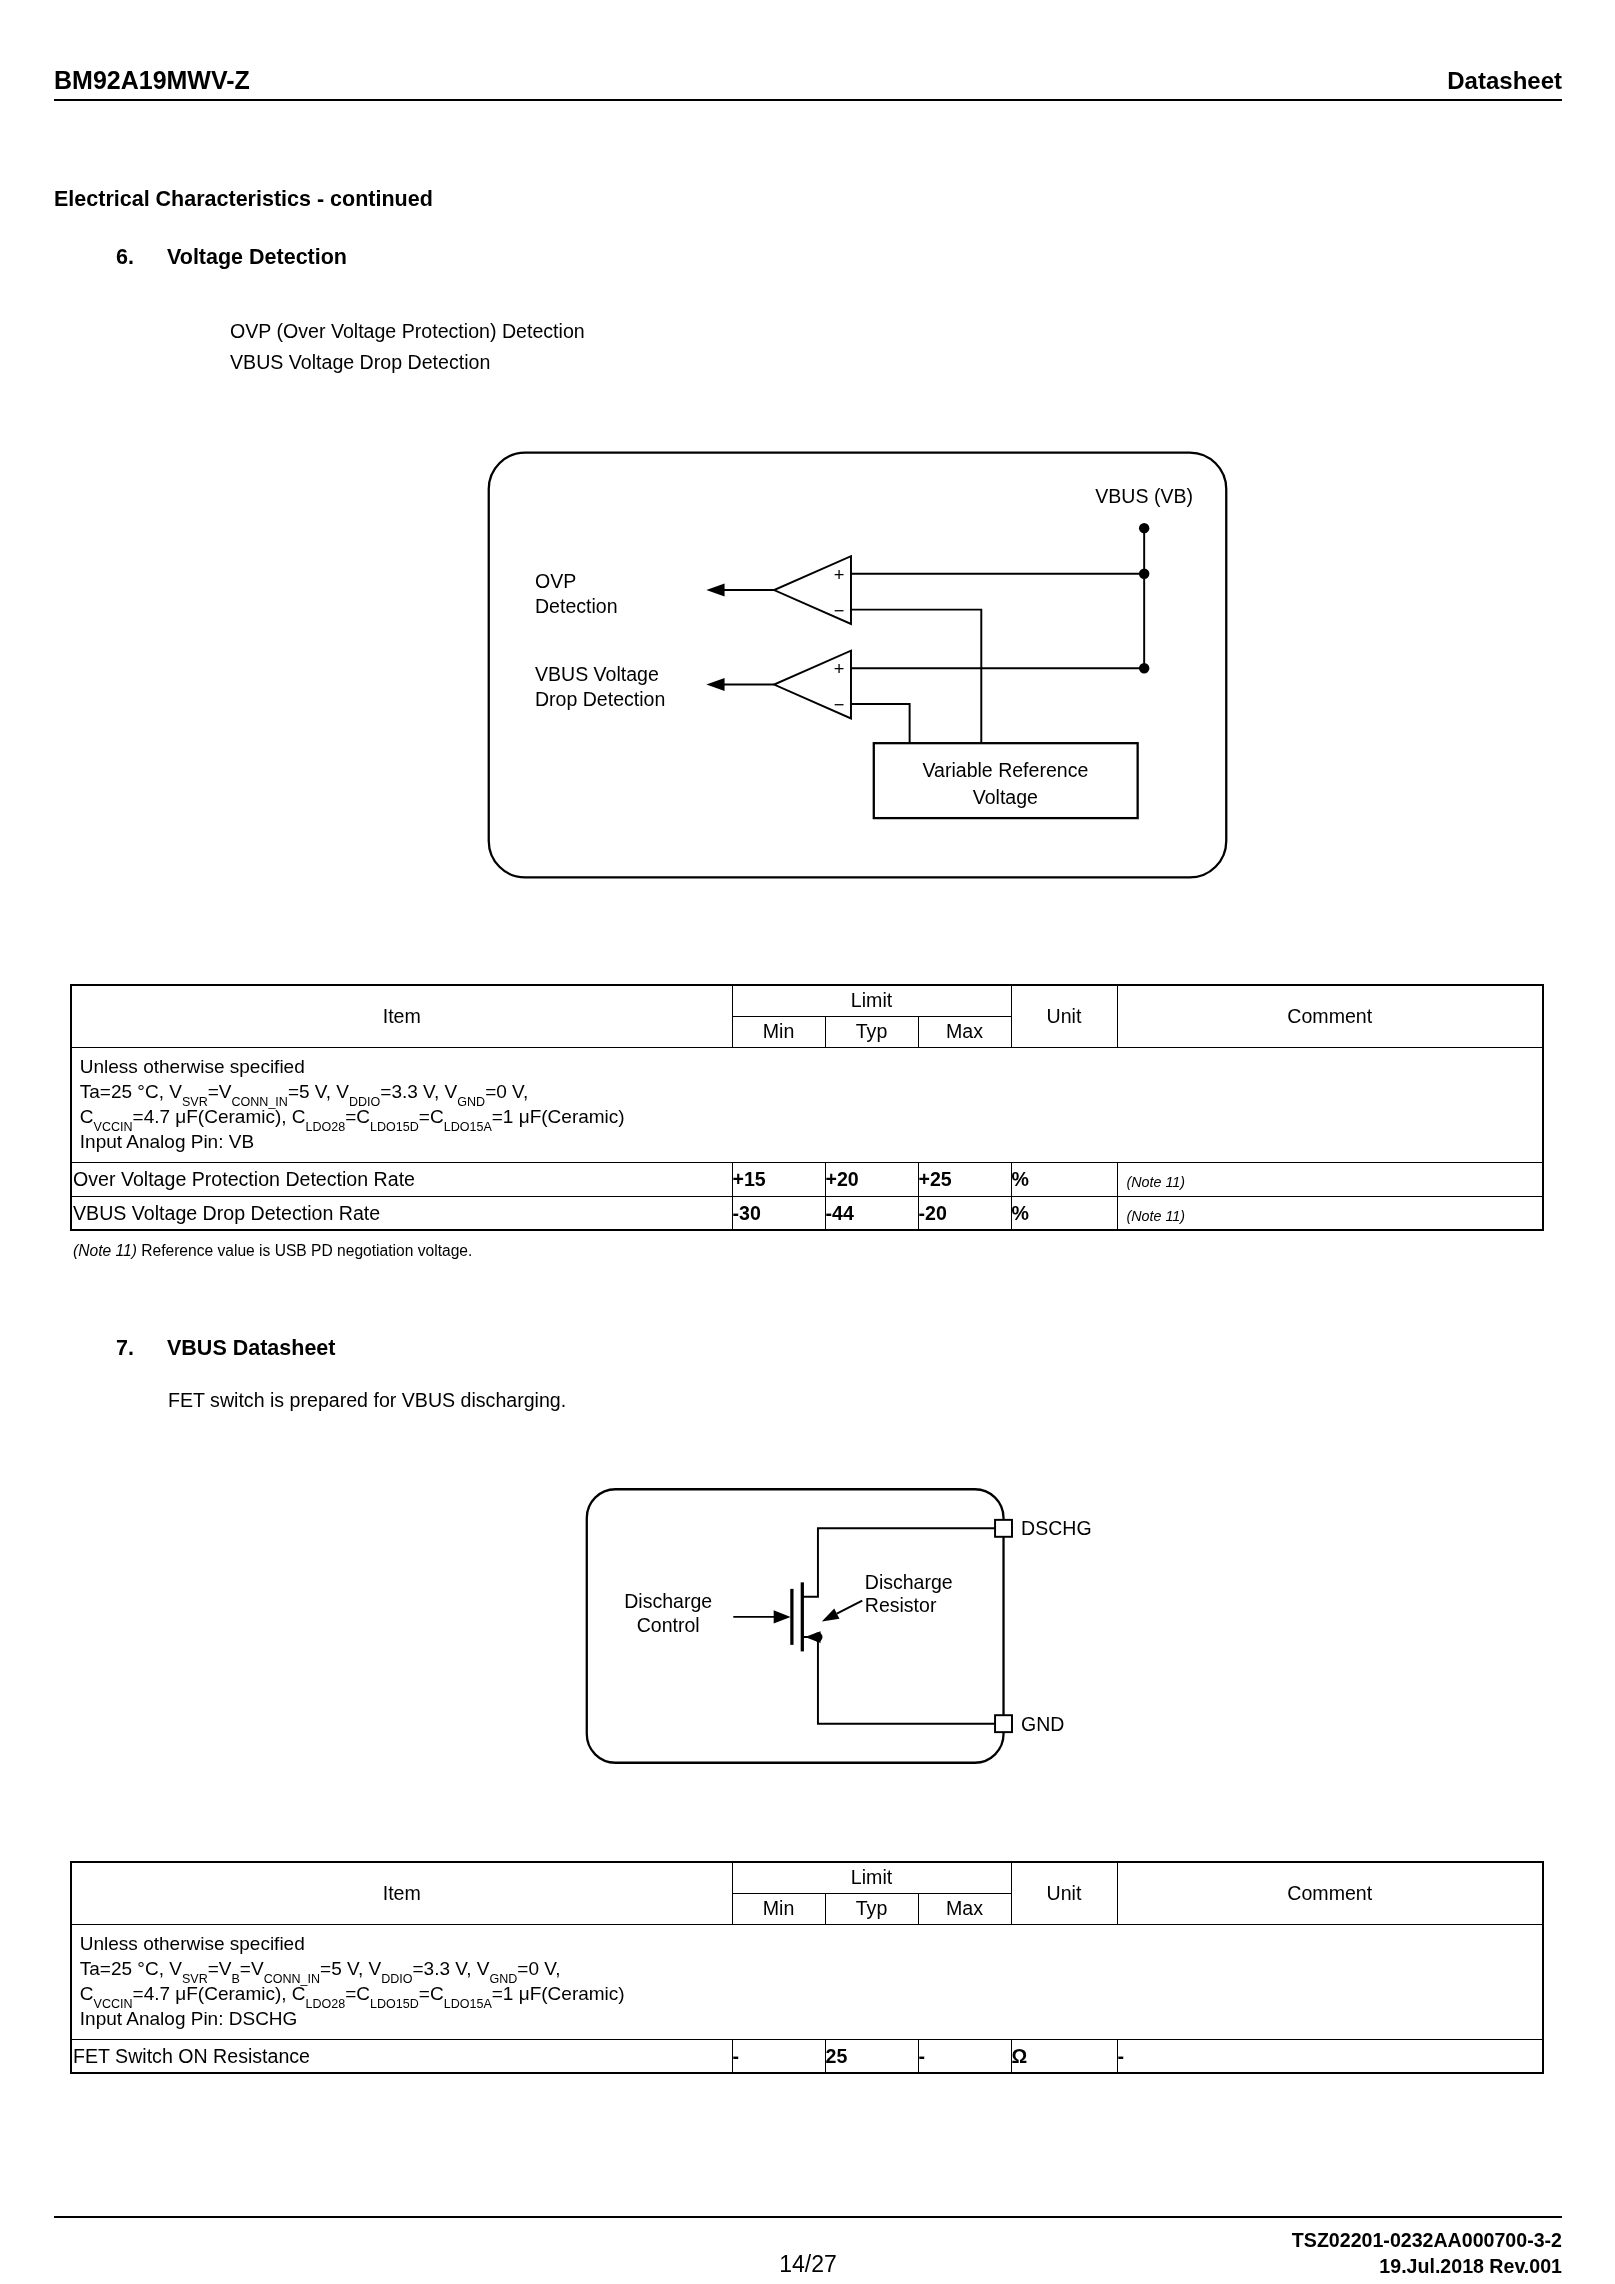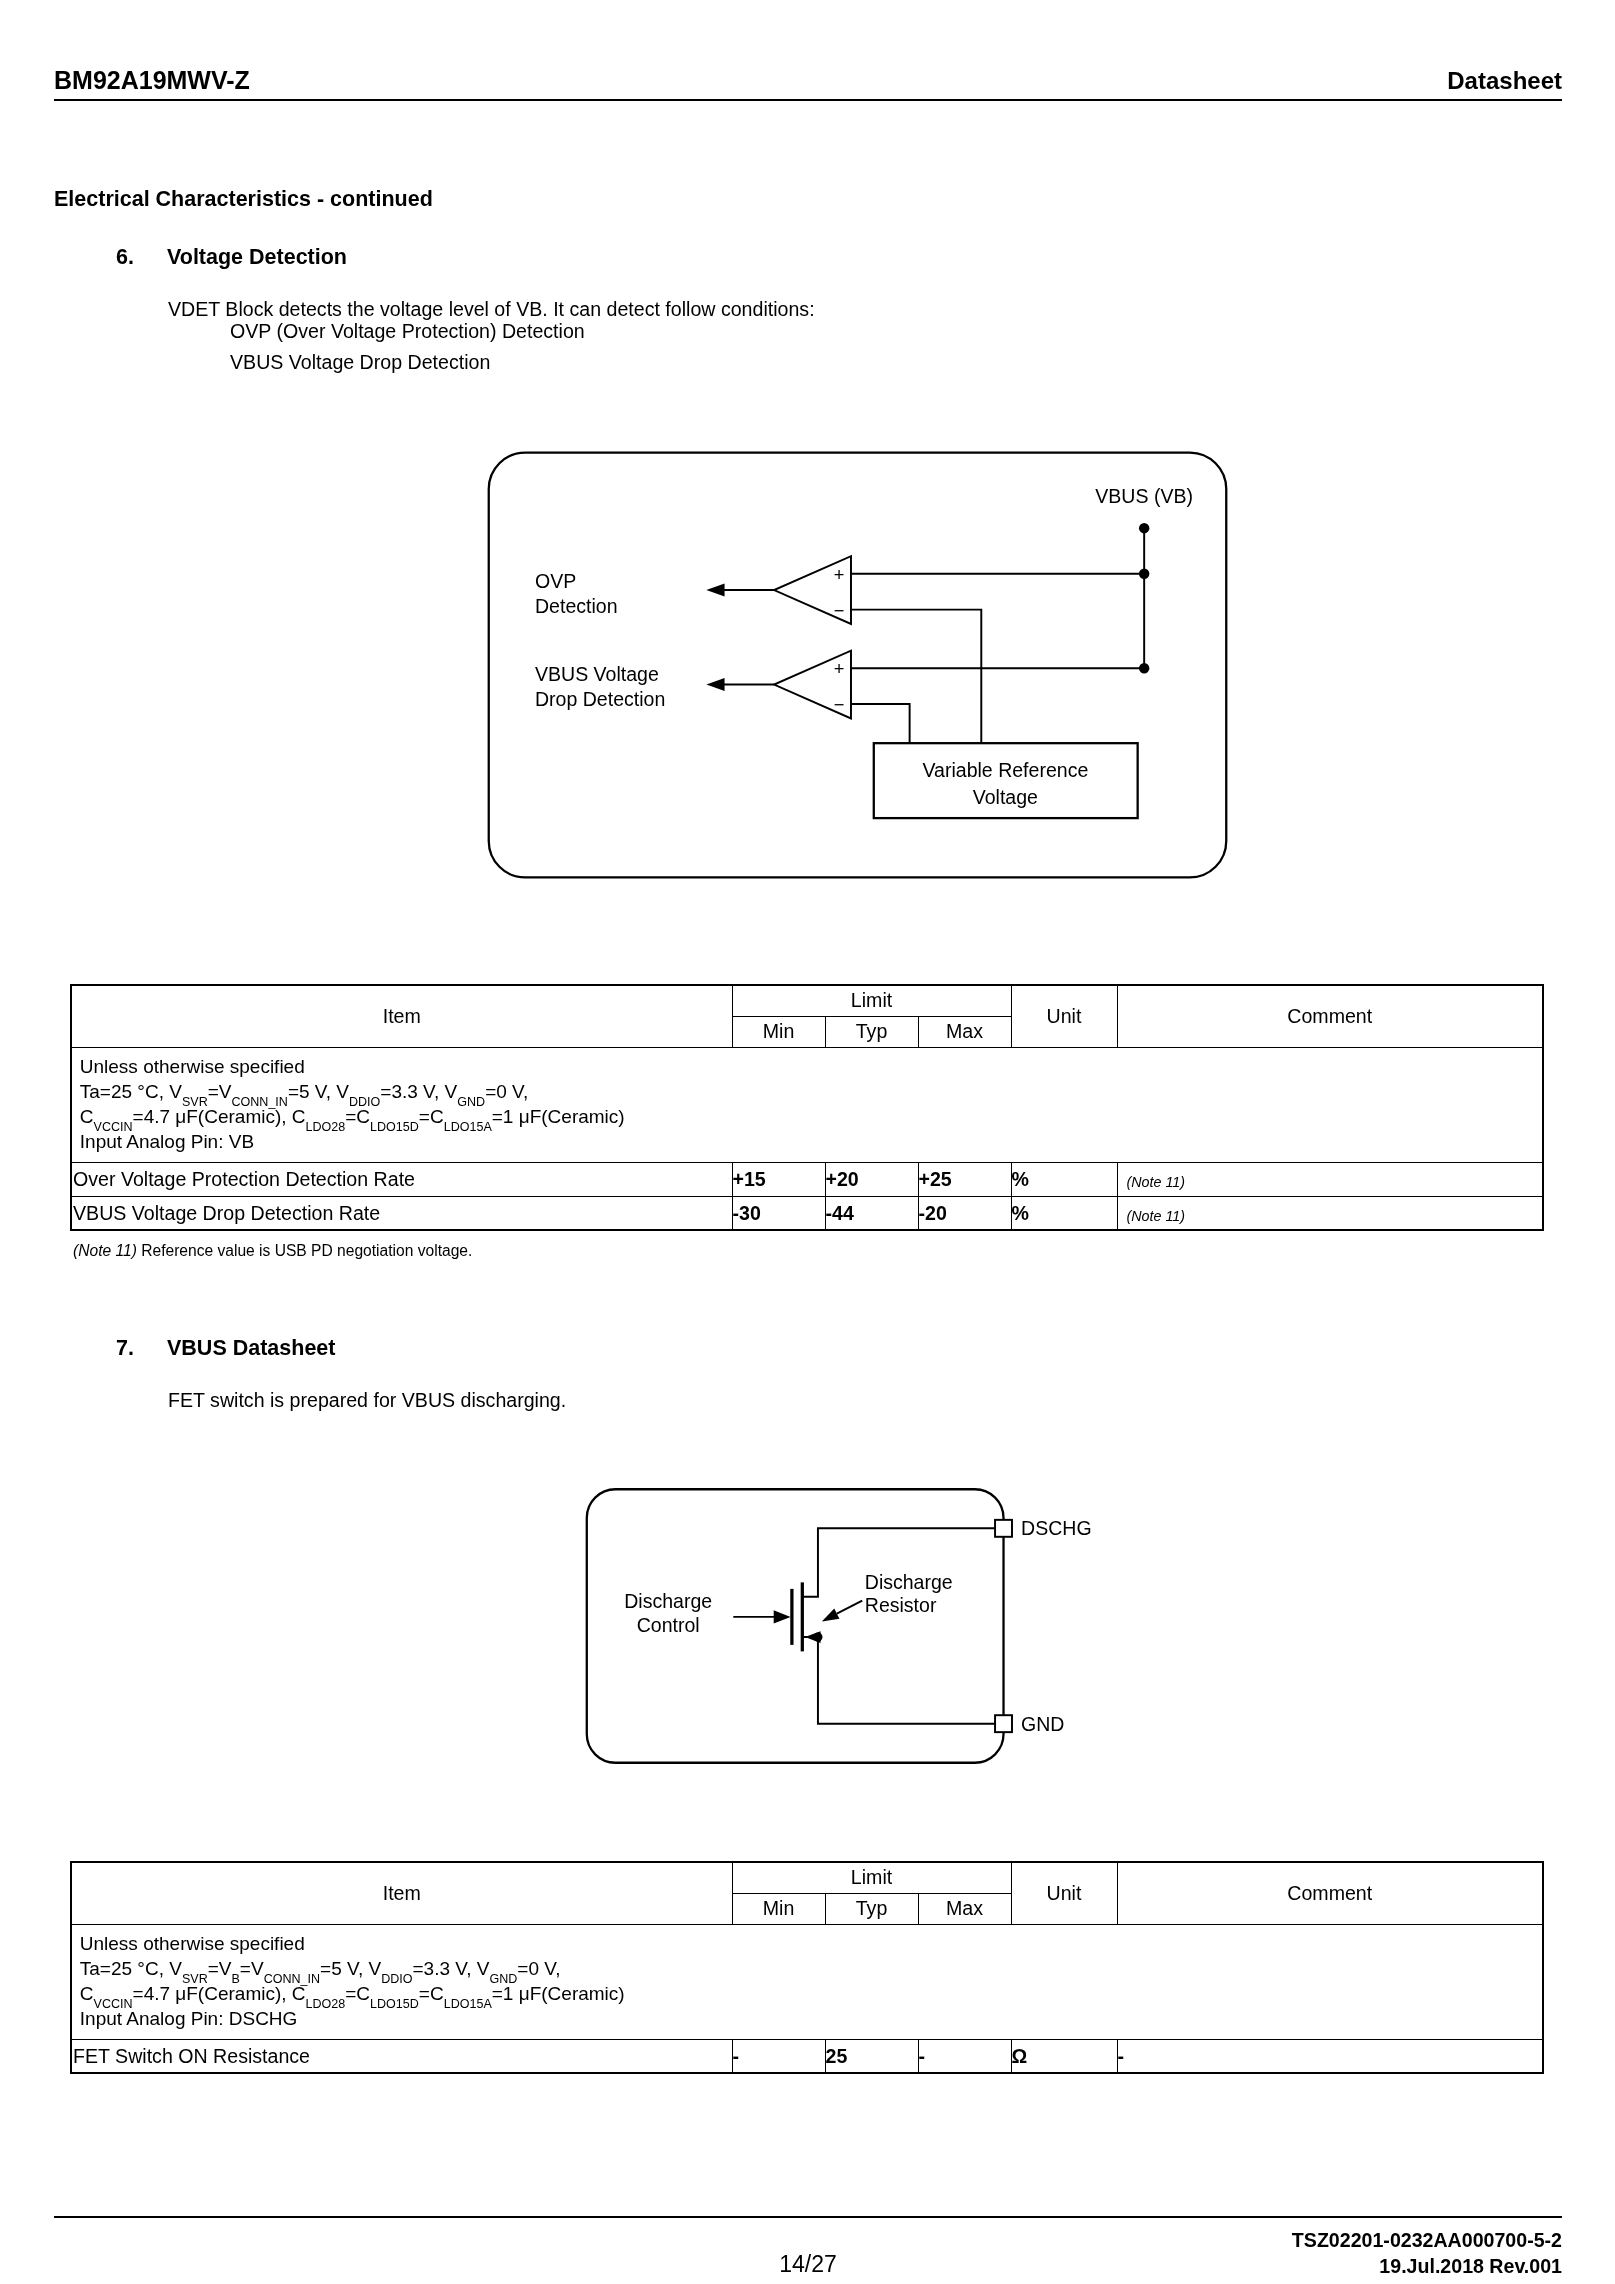--- a/index.html
+++ b/index.html
@@ -77,21 +77,20 @@
   <div class="abs" id="hdr-left">BM92A19MWV-Z</div>
   <div class="abs" id="hdr-right">Datasheet</div>
   <div class="abs hdr-rule"></div>
 
   <h1 class="abs" id="ec-title">Electrical Characteristics - continued</h1>
 
   <div class="sec-heading" id="sec6-h">
     <span class="sec-num">6.</span>
     <span>Voltage Detection</span>
   </div>
-  <p class="body-text" id="sec6-intro">VDET Block detects the voltage level of VB. It can detect follow conditions:</p>
   <p class="body-text" id="sec6-b1">OVP (Over Voltage Protection) Detection</p>
   <p class="body-text" id="sec6-b2">VBUS Voltage Drop Detection</p>
 
   <svg class="abs" id="diag1" viewBox="0 0 1140 660">
     <rect class="obox" x="4" y="4" width="1132" height="652" rx="56"></rect>
     <text x="1010" y="82" text-anchor="middle">VBUS (VB)</text>
     <circle class="dot" cx="1010" cy="120" r="8"></circle>
     <line x1="1010" y1="120" x2="1010" y2="335"></line>
     <circle class="dot" cx="1010" cy="190" r="8"></circle>
     <circle class="dot" cx="1010" cy="335" r="8"></circle>
@@ -238,18 +237,18 @@
         <td class="c-center">-</td>
         <td class="c-center">Ω</td>
         <td class="c-center">-</td>
       </tr>
     </tbody>
   </table>
 
   <div class="abs footer-rule"></div>
   <div class="abs" id="footer-center">14/27</div>
   <div class="abs" id="footer-right">
-    <div>TSZ02201-0232AA000700-5-2</div>
+    <div>TSZ02201-0232AA000700-3-2</div>
     <div>19.Jul.2018 Rev.001</div>
   </div>
 
 </div>
 
 
 </body></html>

